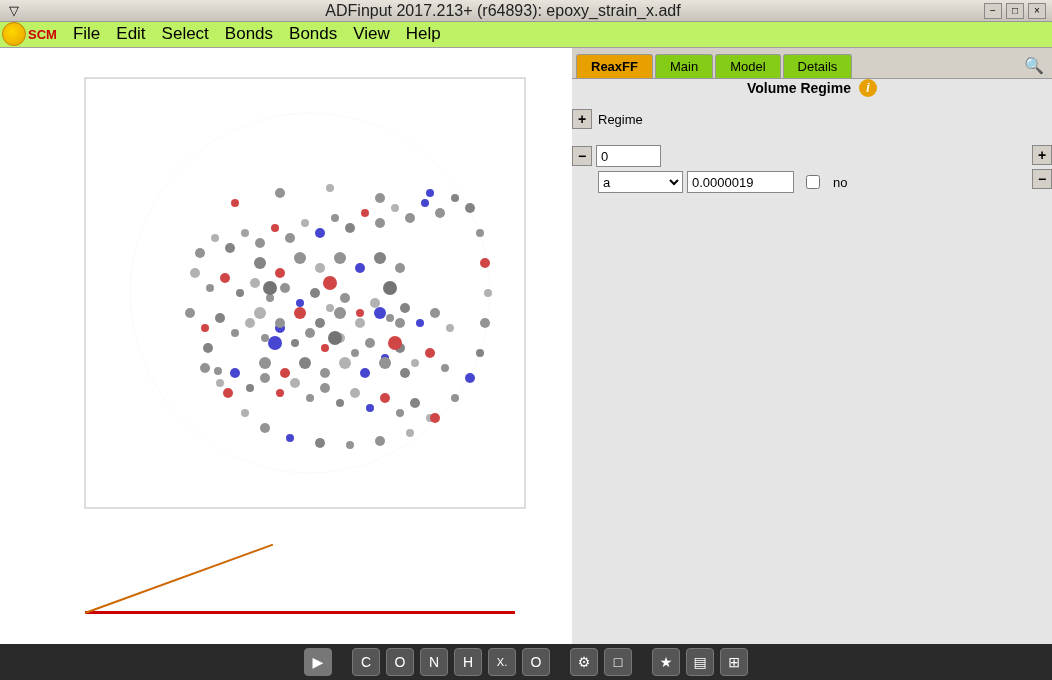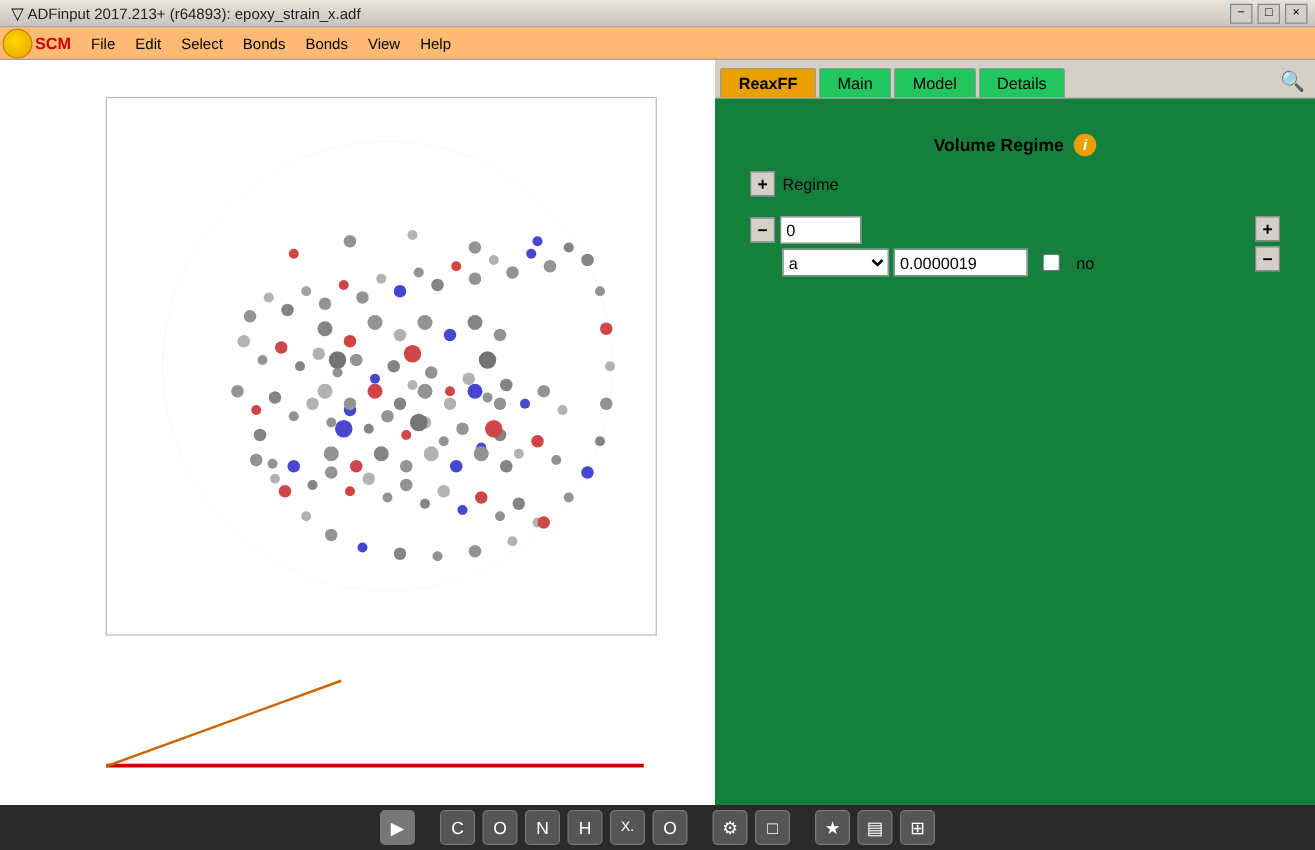--- a/index.html
+++ b/index.html
@@ -10,21 +10,22 @@
       height: 22px;
       background: linear-gradient(to bottom, #e8e4dc, #c8c4bc);
       display: flex;
       align-items: center;
       justify-content: space-between;
       padding: 0 6px;
       border-bottom: 1px solid #999;
     }
     #titlebar-title {
       flex: 1;
-      font-size: 12px;
+      text-align: center;
+      font-size: 16px;
       color: #222;
     }
     #titlebar-controls {
       display: flex;
       gap: 4px;
     }
     .title-btn {
       width: 18px; height: 16px;
       background: #d4d0c8;
       border: 1px solid #888;
@@ -33,23 +34,23 @@
       cursor: pointer;
     }
     .title-icon {
       width: 16px; height: 16px;
       display: flex; align-items: center; justify-content: center;
     }
 
     
     #menubar {
       height: 26px;
-      background: #fdba74;
-      display: flex;
-      align-items: center;
+      background: #bef264;
+      display: flex;
+      align-items: flex-start;
       padding: 0 2px;
       border-bottom: 1px solid #a0a0a0;
     }
     .scm-logo {
       display: flex;
       align-items: center;
       margin-right: 8px;
     }
     .scm-circle {
       width: 24px; height: 24px;
@@ -59,21 +60,21 @@
       display: flex; align-items: center; justify-content: center;
       font-size: 8px; font-weight: bold; color: #fff;
       margin-right: 2px;
     }
     .scm-text {
       font-weight: bold; color: #c00; font-size: 13px;
     }
     .menu-item {
       padding: 2px 8px;
       cursor: pointer;
-      font-size: 12px;
+      font-size: 17px;
       color: #000;
     }
 
     
     #content {
       display: flex;
       height: calc(680px - 22px - 26px - 36px);
     }
 
     
@@ -126,42 +127,42 @@
       background: #d4d0c8;
       padding: 4px 4px 0 4px;
       border-bottom: 1px solid #999;
     }
     .tab {
       padding: 4px 14px;
       font-size: 13px;
       cursor: pointer;
       border: 1px solid #999;
       border-bottom: none;
-      background: #22c55e;
+      background: #84cc16;
       margin-right: 2px;
       border-radius: 3px 3px 0 0;
     }
     .tab.active {
       background: #e8a000;
       color: #000;
       font-weight: bold;
     }
     .tab-search {
       margin-left: auto;
       display: flex; align-items: center; justify-content: center;
       width: 28px; height: 26px;
       cursor: pointer;
       font-size: 16px;
     }
 
     
     #panel-content {
       flex: 1;
-      background: #15803d;
-      padding: 28px;
+      background: #e5e5e5;
+      padding: 0;
     }
     #panel-title {
       text-align: center;
       font-weight: bold;
       font-size: 14px;
       margin-bottom: 12px;
       display: flex; align-items: center; justify-content: center; gap: 8px;
     }
     .info-icon {
       width: 18px; height: 18px;

